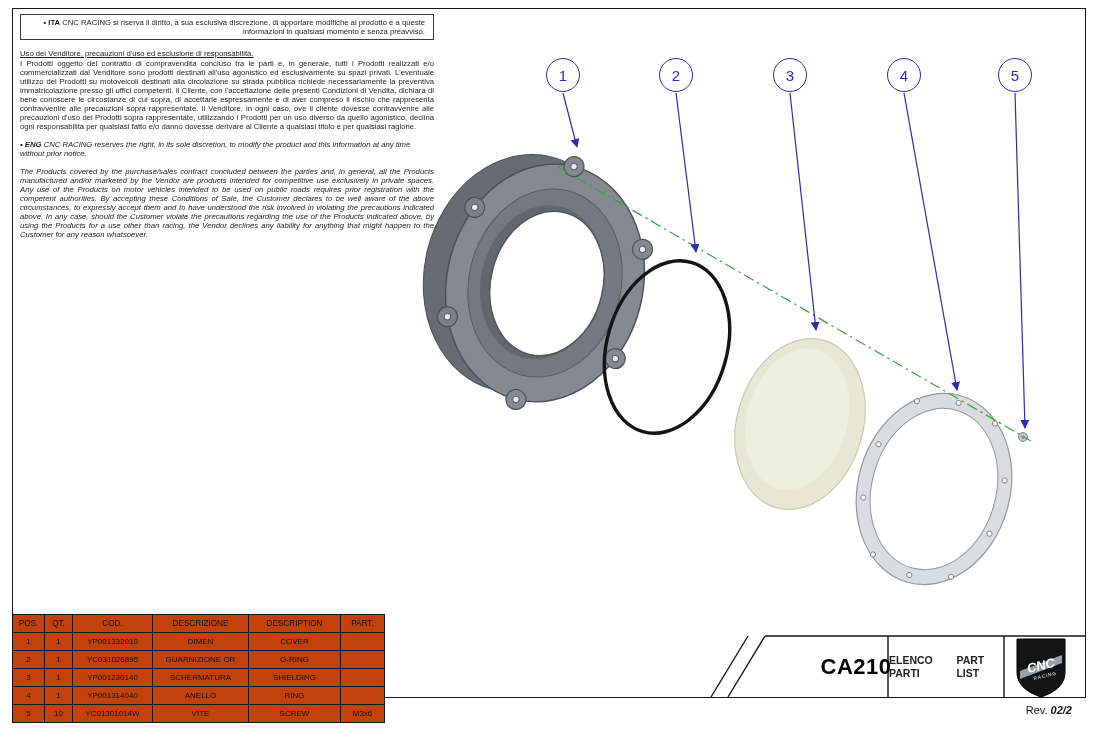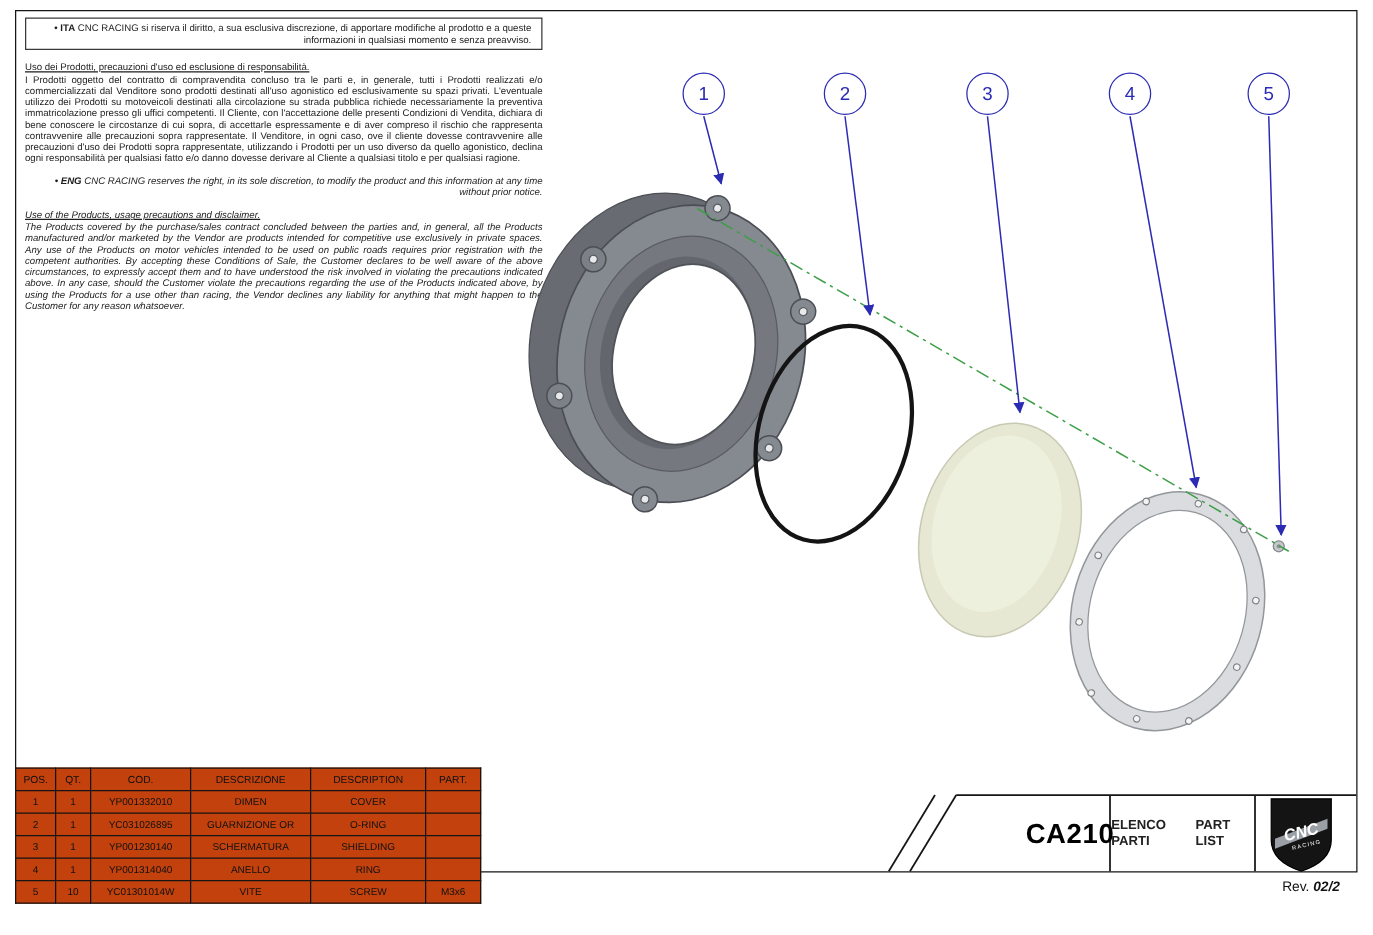--- a/index.html
+++ b/index.html
@@ -6,21 +6,21 @@
   html,body{width:1098px;height:748px;background:#fff;overflow:hidden;
     font-family:"Liberation Sans",sans-serif;color:#111}
   .sheet{position:relative;width:1098px;height:748px;background:#fff}
   .frame{position:absolute;left:12px;top:8px;width:1074px;height:690px;border:1.6px solid #151515}
 
   
   .notices{position:absolute;left:20px;top:14px;width:414px;font-size:7.7px;line-height:9px;color:#1c1c1c}
   .ita-box{border:1px solid #3a3a3a;padding:3px 8px;text-align:right;margin-bottom:9px}
   .sec-title{text-decoration:underline;margin-bottom:1px}
   .body-just{text-align:justify;margin-bottom:9px}
-  .eng-note{font-style:italic;text-align:right;margin:9px 0 9px 0}
+  .eng-note{font-style:italic;text-align:left;margin:9px 0 9px 0}
   .eng{font-style:italic}
   .bold{font-weight:bold}
 
   
   svg.diagram{position:absolute;left:0;top:0;width:1098px;height:748px;pointer-events:none}
 
   .balloon{position:absolute;top:58px;width:34px;height:34px;border:1.6px solid #2b2bb4;border-radius:50%;
     background:#fff;color:#2b2bb4;font-size:15px;display:flex;align-items:center;justify-content:center}
 
   
@@ -42,26 +42,25 @@
 </head>
 <body>
 
 <div class="sheet">
 
   <div class="frame"></div>
 
   <div class="notices">
     <p class="ita-box"><span class="bold">• ITA</span>&nbsp;<span>CNC RACING si riserva il diritto, a sua esclusiva discrezione, di apportare modifiche al prodotto e a queste informazioni in qualsiasi momento e senza preavviso.</span></p>
 
-    <p class="sec-title">Uso dei Prodotti, precauzioni d'uso ed esclusione di responsabilità.</p>
+    <p class="sec-title">Uso dei Venditore, precauzioni d'uso ed esclusione di responsabilità.</p>
     <p class="body-just">I Prodotti oggetto del contratto di compravendita concluso tra le parti e, in generale, tutti i Prodotti realizzati e/o commercializzati dal Venditore sono prodotti destinati all'uso agonistico ed esclusivamente su spazi privati. L'eventuale utilizzo dei Prodotti su motoveicoli destinati alla circolazione su strada pubblica richiede necessariamente la preventiva immatricolazione presso gli uffici competenti. Il Cliente, con l'accettazione delle presenti Condizioni di Vendita, dichiara di bene conoscere le circostanze di cui sopra, di accettarle espressamente e di aver compreso il rischio che rappresenta contravvenire alle precauzioni sopra rappresentate. Il Venditore, in ogni caso, ove il cliente dovesse contravvenire alle precauzioni d'uso dei Prodotti sopra rappresentate, utilizzando i Prodotti per un uso diverso da quello agonistico, declina ogni responsabilità per qualsiasi fatto e/o danno dovesse derivare al Cliente a qualsiasi titolo e per qualsiasi ragione.</p>
 
     <p class="eng-note"><span class="bold">• ENG</span>&nbsp;<span>CNC RACING reserves the right, in its sole discretion, to modify the product and this information at any time without prior notice.</span></p>
 
-    <p class="sec-title eng">Use of the Products, usage precautions and disclaimer.</p>
     <p class="body-just eng">The Products covered by the purchase/sales contract concluded between the parties and, in general, all the Products manufactured and/or marketed by the Vendor are products intended for competitive use exclusively in private spaces. Any use of the Products on motor vehicles intended to be used on public roads requires prior registration with the competent authorities. By accepting these Conditions of Sale, the Customer declares to be well aware of the above circumstances, to expressly accept them and to have understood the risk involved in violating the precautions indicated above. In any case, should the Customer violate the precautions regarding the use of the Products indicated above, by using the Products for a use other than racing, the Vendor declines any liability for anything that might happen to the Customer for any reason whatsoever.</p>
   </div>
 
   <svg class="diagram" viewBox="0 0 1098 748">
     <defs>
       <marker id="arrow" viewBox="0 0 10 10" refX="9" refY="5" markerWidth="7.5" markerHeight="7.5" orient="auto-start-reverse">
         <path d="M0,0 L10,5 L0,10 z" fill="#2b2bb4"></path>
       </marker>
     </defs>
 

